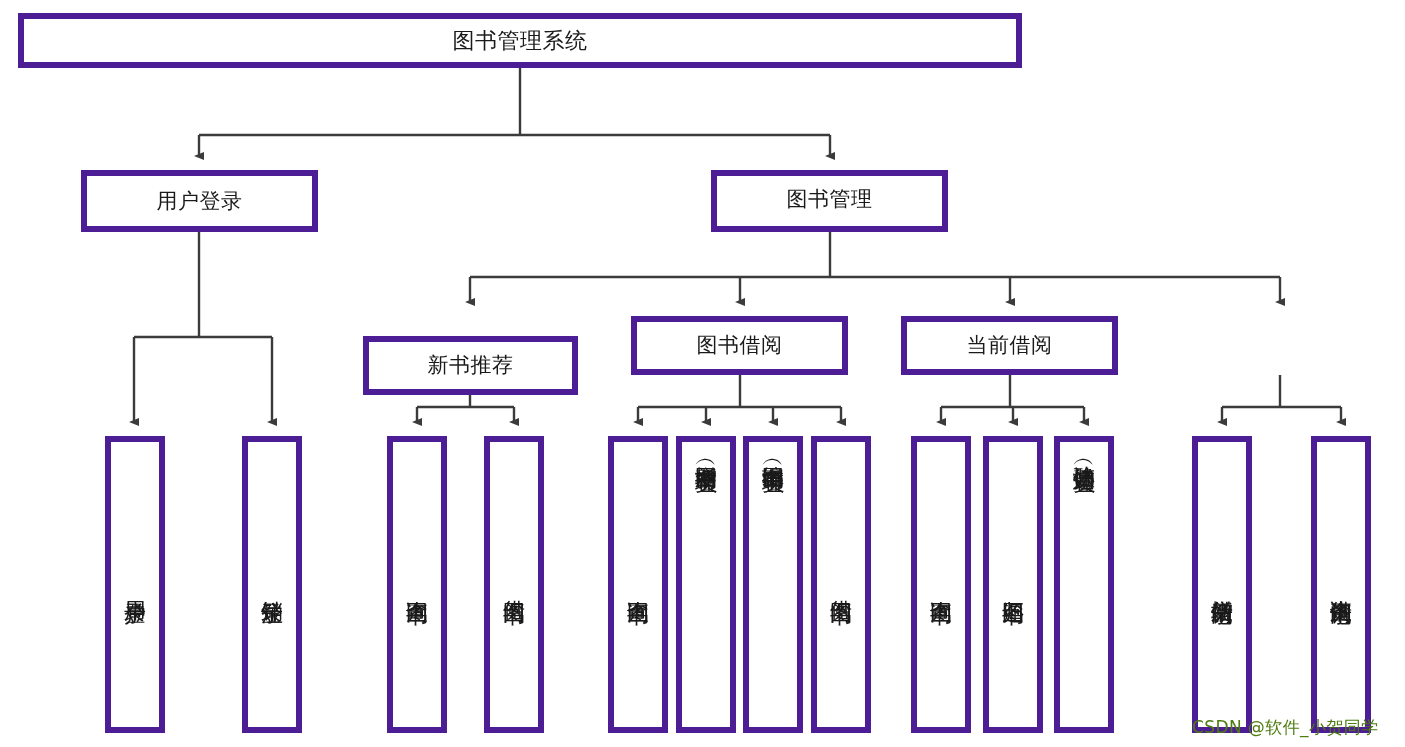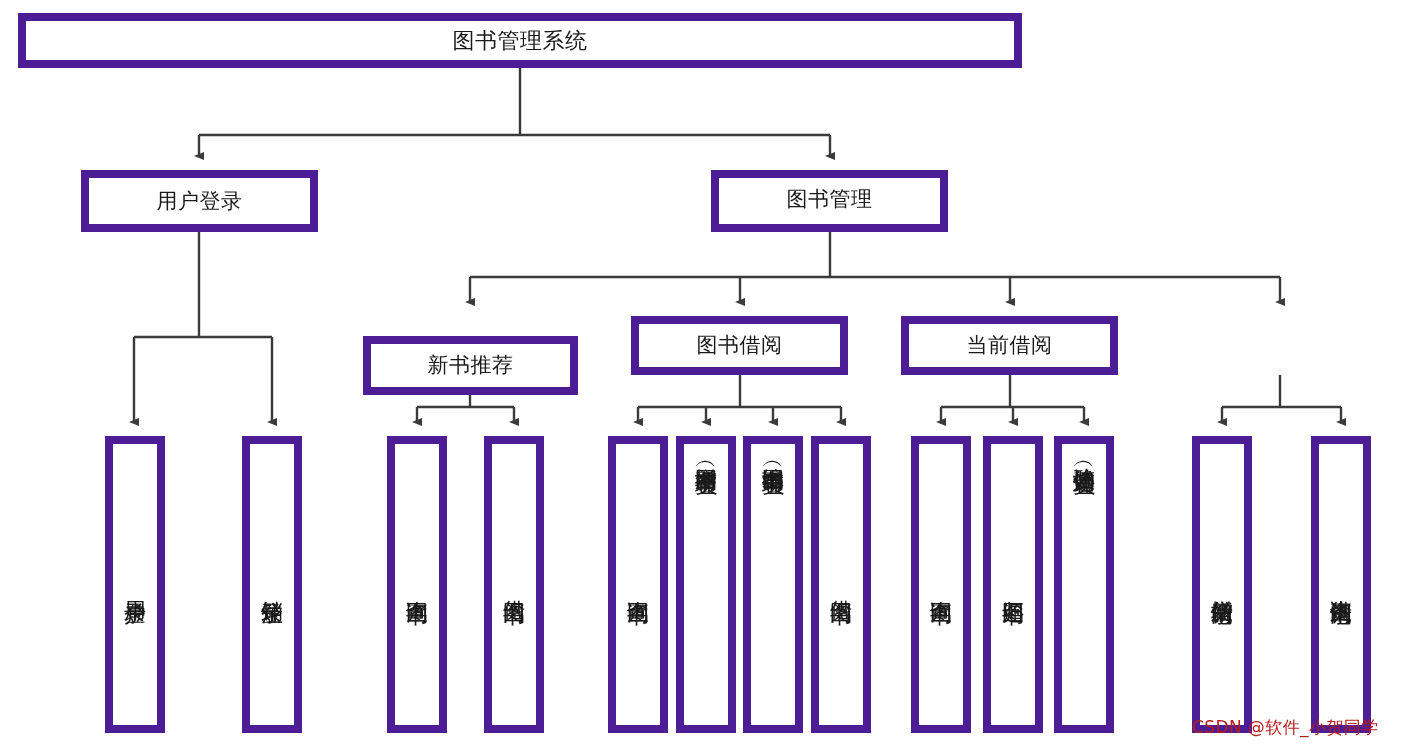--- a/index.html
+++ b/index.html
@@ -22,21 +22,21 @@
     left: 0;
     top: 0;
     width: 1405px;
     height: 747px;
     pointer-events: none;
   }
   .node {
     position: absolute;
     box-sizing: border-box;
     background: #ffffff;
-    border: 8px solid #4c1d95;
+    border: 6px solid #4c1d95;
     display: flex;
     align-items: center;
     justify-content: center;
     color: #1a1a1a;
   }
   .node-label {
     display: block;
     text-align: center;
     line-height: 1.18;
     letter-spacing: 0.5px;
@@ -63,21 +63,21 @@
   }
   .node.leaf.centered {
     align-items: center;
     padding-top: 0;
   }
   #watermark {
     position: absolute;
     left: 1192px;
     top: 716px;
     font-size: 17px;
-    color: #b91c1c;
+    color: #4d7c0f;
     white-space: nowrap;
     letter-spacing: 0.4px;
   }
 </style>
 </head>
 <body>
 
 <div id="diagram-root">
 
   <svg id="edge-layer" viewBox="0 0 1405 747" width="1405" height="747">

